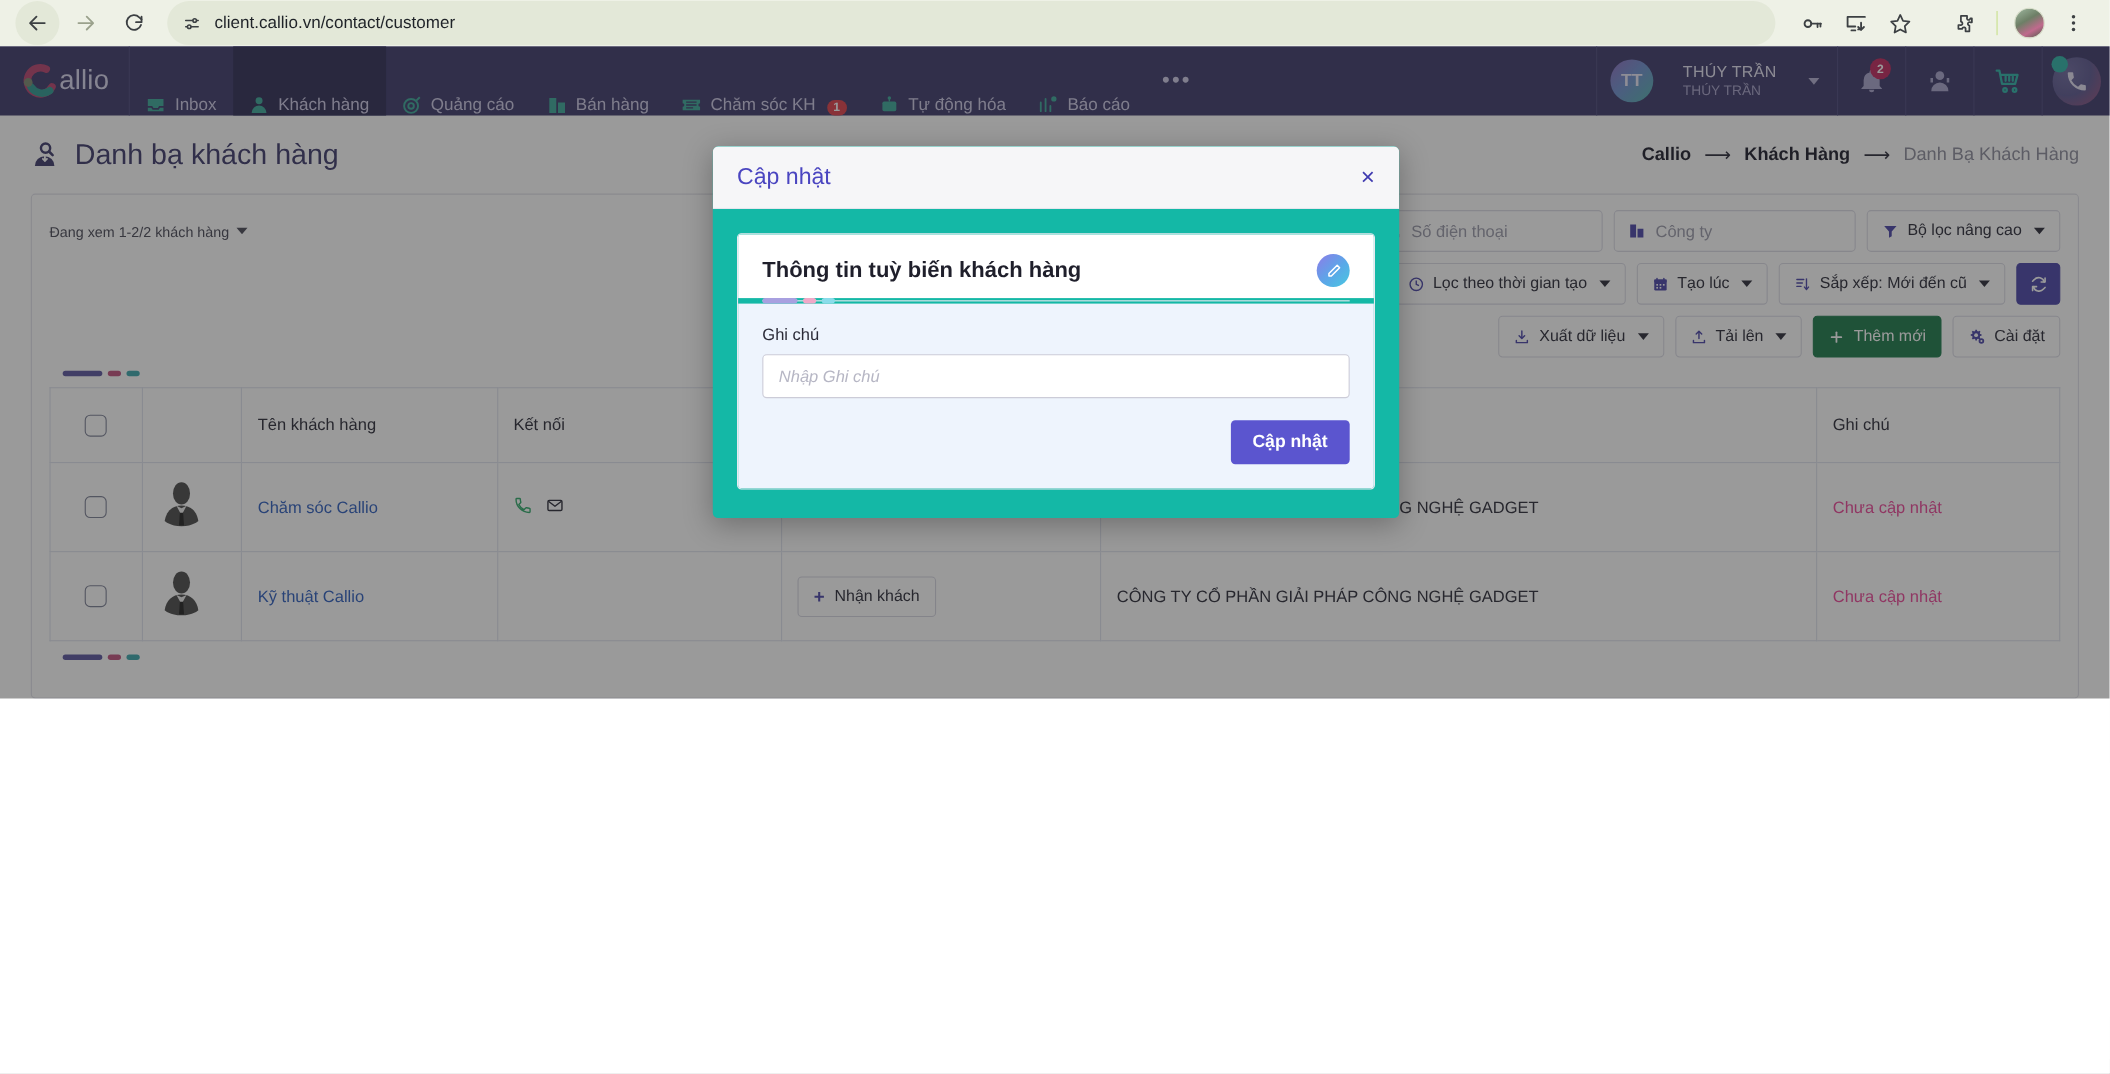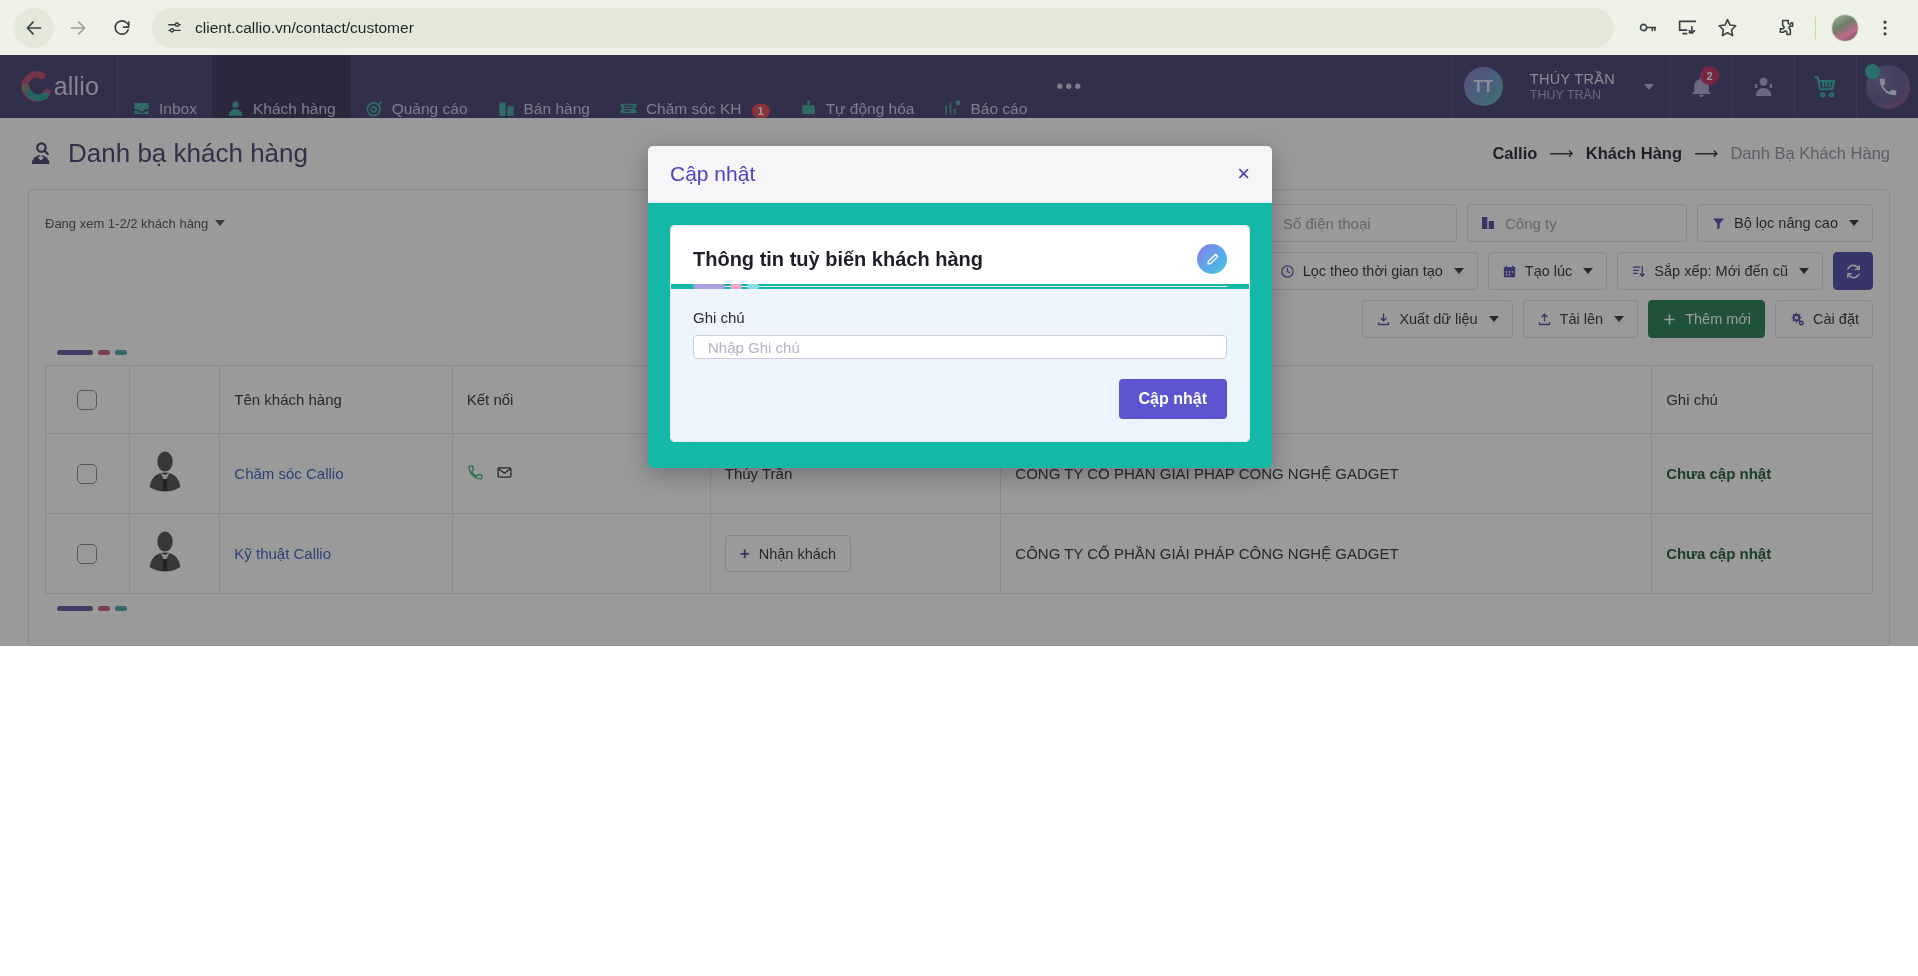--- a/index.html
+++ b/index.html
@@ -6,21 +6,21 @@
   html, body {
     margin: 0; padding: 0;
     width: 1918px; height: 976px;
     overflow: hidden;
     font-family: "Liberation Sans", sans-serif;
     background: #ffffff;
   }
 
   
   .browser-bar {
-    height: 55px;
+    height: 42px;
     background: #eef1e6;
     display: flex;
     align-items: center;
     padding: 15px 14px;
     gap: 4px;
   }
   .nav-btn {
     width: 40px; height: 40px;
     border-radius: 50%;
     display: flex; align-items: center; justify-content: center;
@@ -278,21 +278,21 @@
   .conn-icons { display: flex; align-items: center; gap: 12px; }
   .ci-phone { color: #2faa6a; }
   .ci-mail { color: #2b2b38; }
   .btn-assign {
     display: inline-flex; align-items: center; gap: 9px;
     border: 1px solid #d7d7e2; border-radius: 4px;
     padding: 9px 14px; font-size: 14.5px; color:#2b2b38;
     background: #fff;
   }
   .btn-assign .plus { color: #4a45a8; font-weight: bold; font-size: 17px; line-height: 1;}
-  .muted { color: #14532d; font-weight: bold; }
+  .muted { color: #ec4899; }
 
   
   .overlay {
     position: absolute; inset: 0;
     background: rgba(35,35,35,0.46);
     z-index: 40;
   }
 
   
   .modal {
@@ -343,26 +343,27 @@
   .sec-dash i { display:block; height: 5px; border-radius: 3px; position: relative; z-index: 1;}
   .sec-dash i.s1 { width: 32px; background: #a8a0e0; }
   .sec-dash i.s2 { width: 12px; background: #f0a8c8; }
   .sec-dash i.s3 { width: 12px; background: #8adcea; }
   .section-body {
     background: #eef4fd;
     padding: 20px 22px 22px 22px;
   }
   .field-label { font-size: 15px; color: #2b2b38; margin-bottom: 9px; }
   .text-input {
-    width: 100%; height: 24px;
+    width: 100%; height: 40px;
     border: 1px solid #ccccd8; border-radius: 4px;
     background: #fff;
     padding: 0 14px;
     font-size: 15px; color: #2b2b38;
     font-family: "Liberation Sans", sans-serif;
+    font-style: italic;
   }
   .text-input::placeholder { color: #b6b6c4; }
   .modal-actions { display: flex; justify-content: flex-end; margin-top: 20px; }
   .btn-primary {
     background: #5b55cf; color: #fff;
     border: none; border-radius: 4px;
     padding: 11px 20px;
     font-size: 16px; font-weight: 600;
     font-family: "Liberation Sans", sans-serif;
   }

